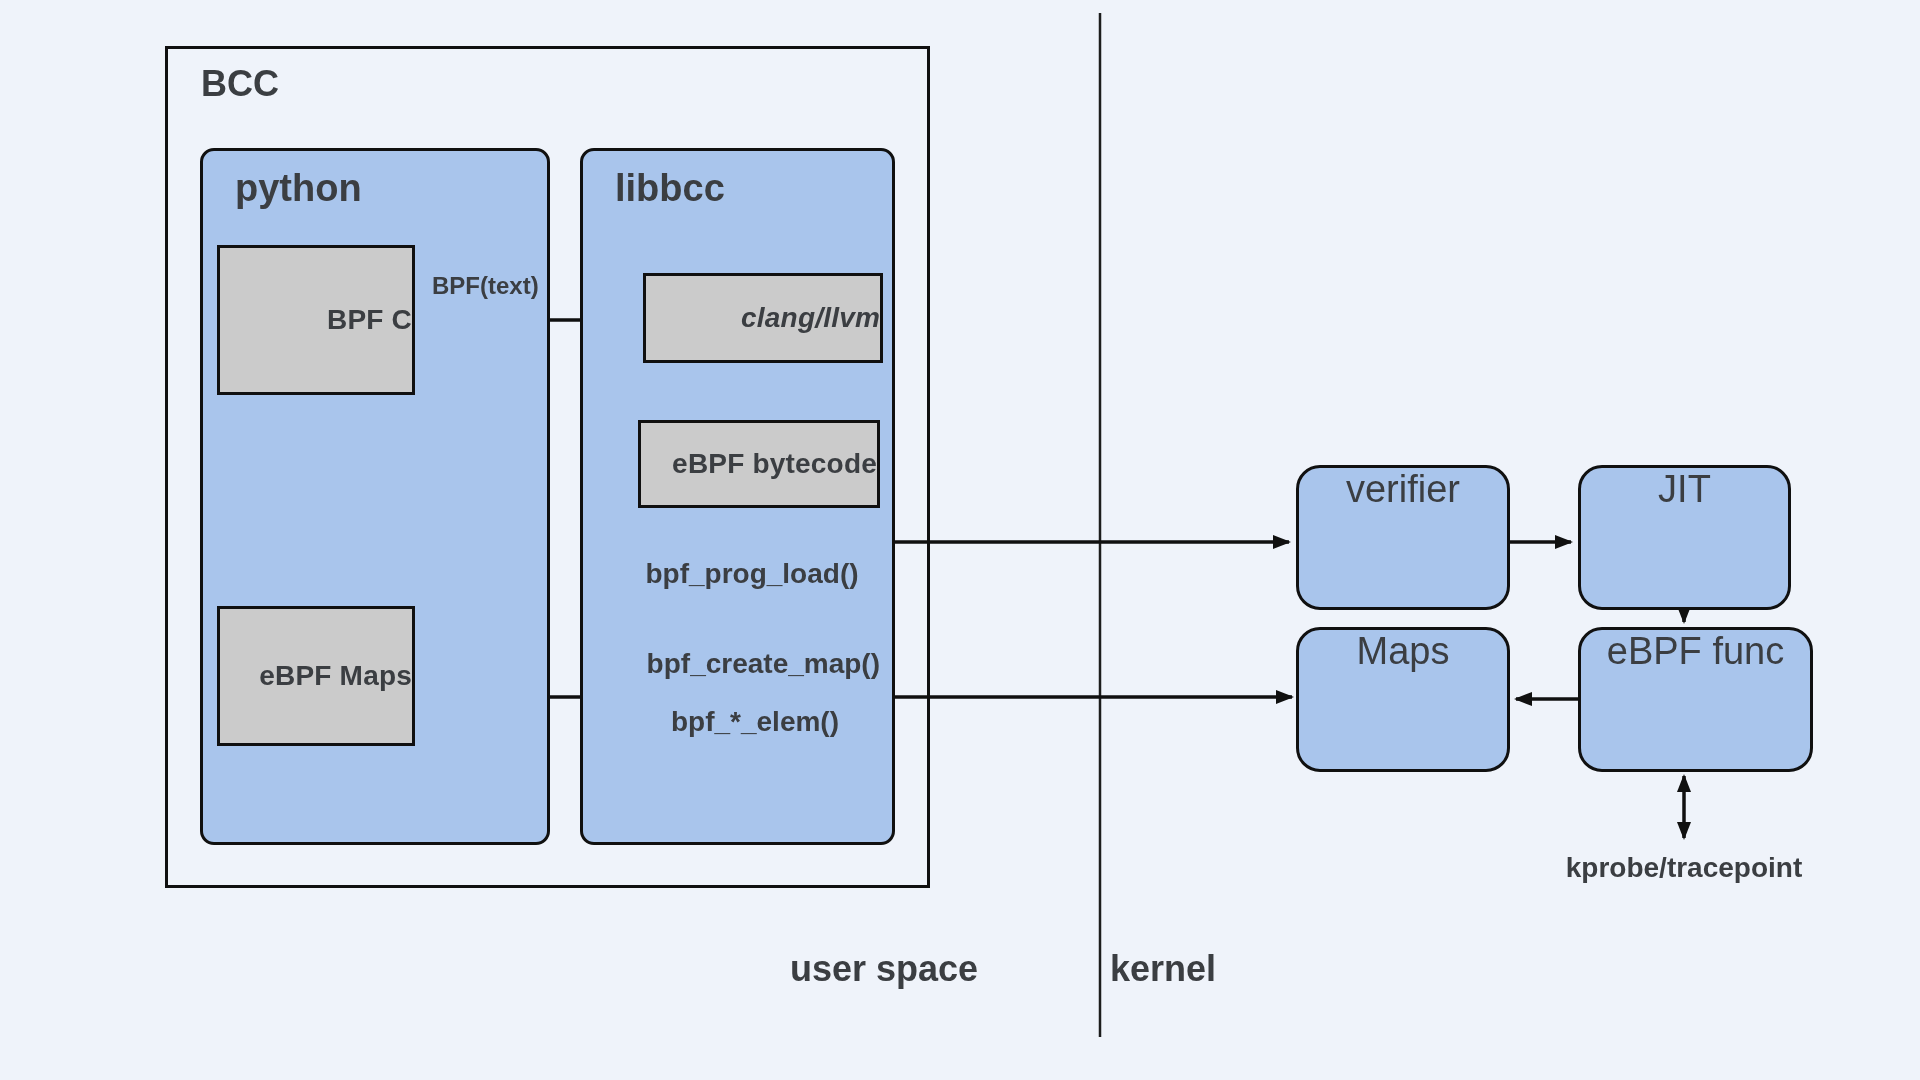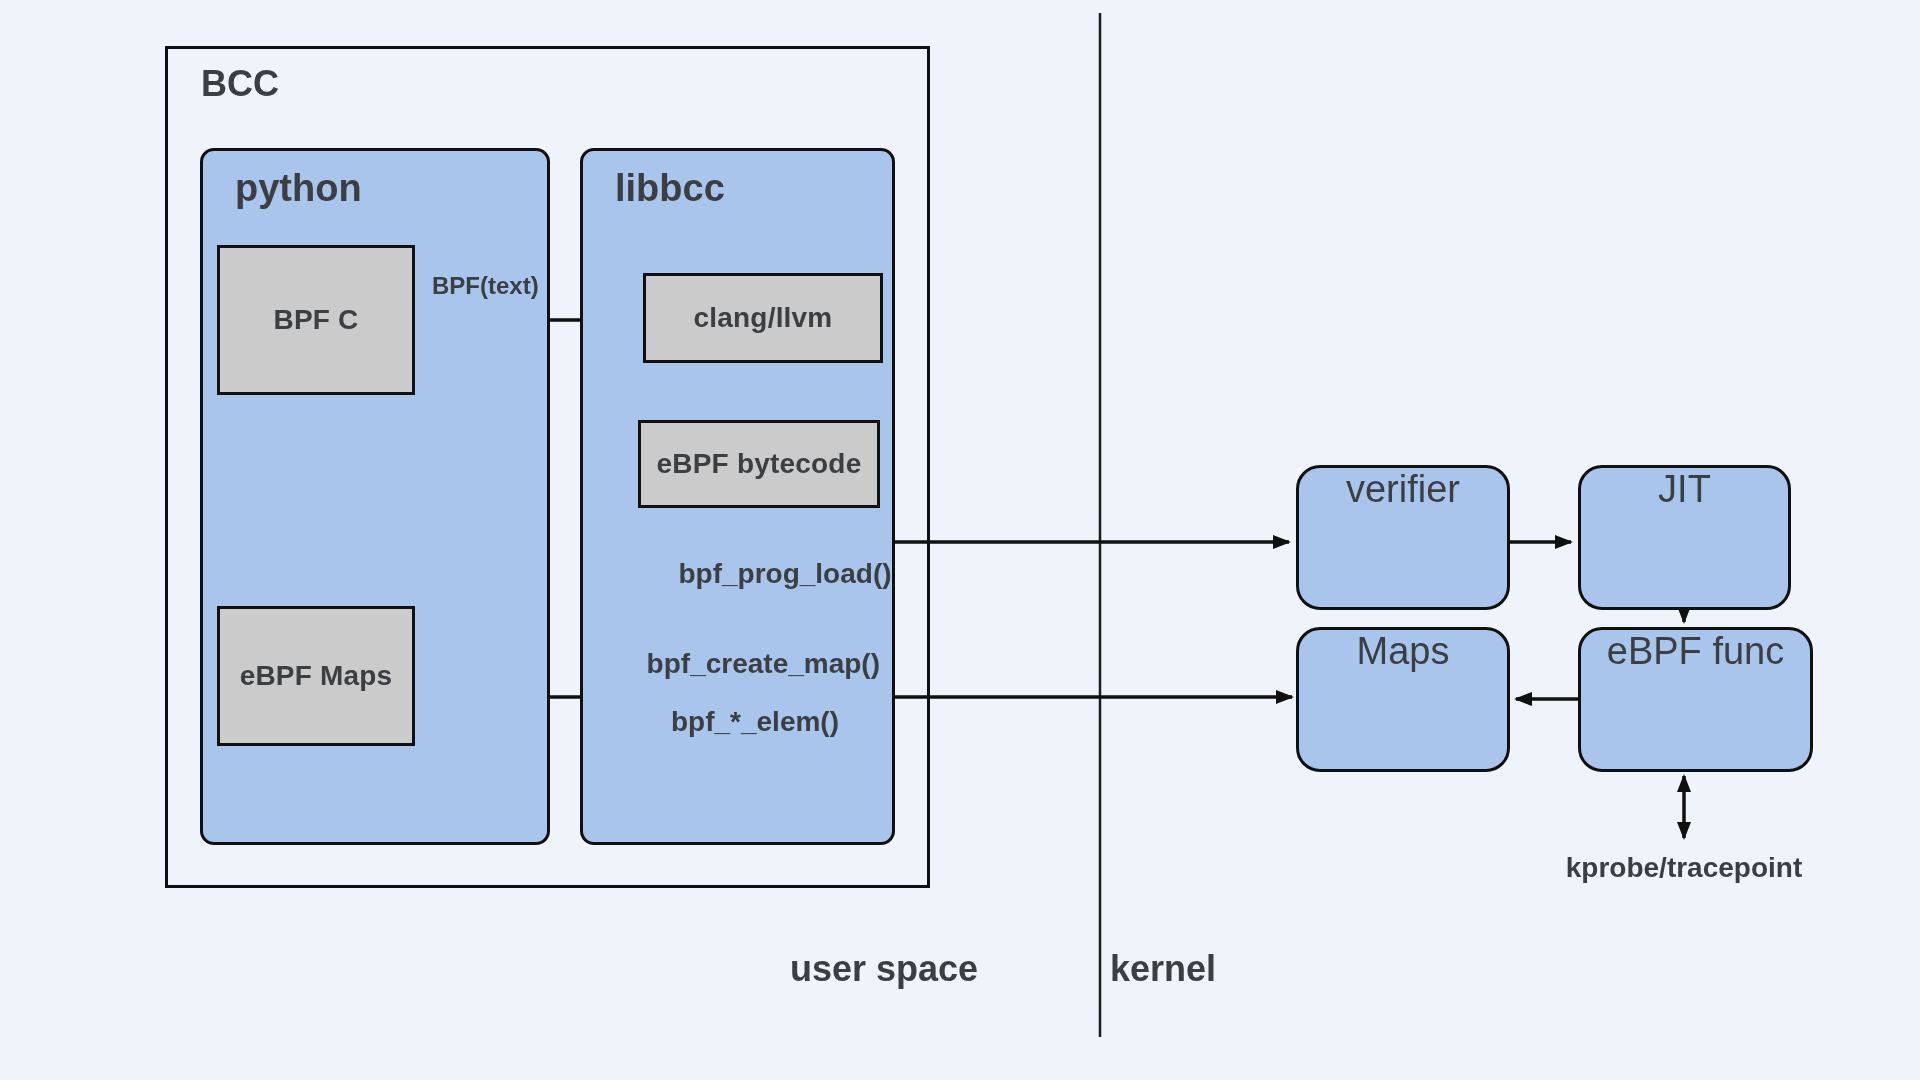--- a/index.html
+++ b/index.html
@@ -15,21 +15,21 @@
     background:var(--bg);
     font-family:"Liberation Sans","DejaVu Sans",sans-serif;
     color:var(--text);
   }
   .stage{position:relative;width:1920px;height:1080px;}
   .stage svg.wires{position:absolute;left:0;top:0;width:100%;height:100%;pointer-events:none;}
 
   .box{position:absolute;border:3px solid var(--line);}
   .outer{background:transparent;}
   .group{background:var(--blue);border-radius:14px;border-width:3.5px;}
-  .node-gray{background:var(--gray);display:flex;align-items:center;justify-content:center;
+  .node-gray{background:var(--gray);display:flex;align-items:center;justify-content:flex-end;
              font-size:28px;font-weight:700;letter-spacing:.2px;}
   .node-blue{background:var(--blue);border-radius:24px;border-width:3.5px;
              display:flex;align-items:flex-start;justify-content:center;font-size:38px;font-weight:400;}
 
   .title{position:absolute;font-size:38px;font-weight:700;}
   .title-bcc{left:33px;top:14px;font-weight:600;font-size:36px;}
   .group-title{left:32px;top:16px;}
 
   .lbl{position:absolute;font-weight:700;font-size:28px;white-space:nowrap;}
   .lbl.center{text-align:center;}
@@ -79,21 +79,21 @@
   </div>
 
   <div class="box node-gray" style="left:217px;top:245px;width:198px;height:150px;">
     <span>BPF C</span>
   </div>
 
   <div class="box node-gray" style="left:217px;top:606px;width:198px;height:140px;">
     <span>eBPF Maps</span>
   </div>
 
-  <div class="box node-gray" style="left:643px;top:273px;width:240px;height:90px;">
+  <div class="box node-gray" style="left:643px;top:273px;width:240px;height:90px;font-style:italic;">
     <span>clang/llvm</span>
   </div>
 
   <div class="box node-gray" style="left:638px;top:420px;width:242px;height:88px;">
     <span>eBPF bytecode</span>
   </div>
 
   <div class="box node-blue" style="left:1296px;top:465px;width:214px;height:145px;">
     <span>verifier</span>
   </div>
@@ -105,21 +105,21 @@
   <div class="box node-blue" style="left:1296px;top:627px;width:214px;height:145px;">
     <span>Maps</span>
   </div>
 
   <div class="box node-blue" style="left:1578px;top:627px;width:235px;height:145px;">
     <span>eBPF func</span>
   </div>
 
   <div class="lbl" style="left:432px;top:272px;font-size:24px;">BPF(text)</div>
 
-  <div class="lbl center" style="left:660px;top:558px;width:250px;">bpf_prog_load()</div>
+  <div class="lbl center" style="left:627px;top:558px;width:250px;">bpf_prog_load()</div>
 
   <div class="lbl center" style="left:630px;top:648px;width:250px;text-align:right;">bpf_create_map()</div>
 
   <div class="lbl center" style="left:630px;top:706px;width:250px;">bpf_*_elem()</div>
 
   <div class="lbl center" style="left:1554px;top:852px;width:260px;">kprobe/tracepoint</div>
 
   <div class="zone-lbl" style="left:790px;top:948px;width:320px;">user space</div>
 
   <div class="zone-lbl" style="left:1110px;top:948px;width:240px;">kernel</div>

